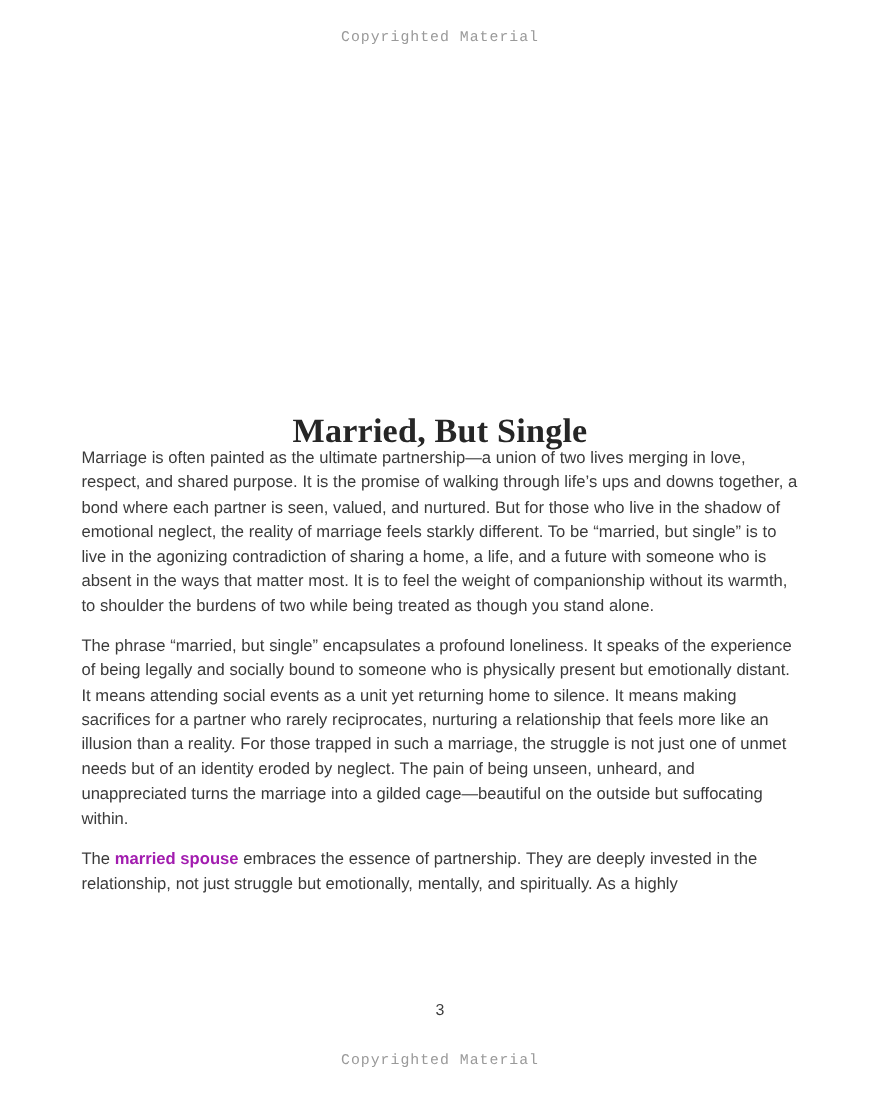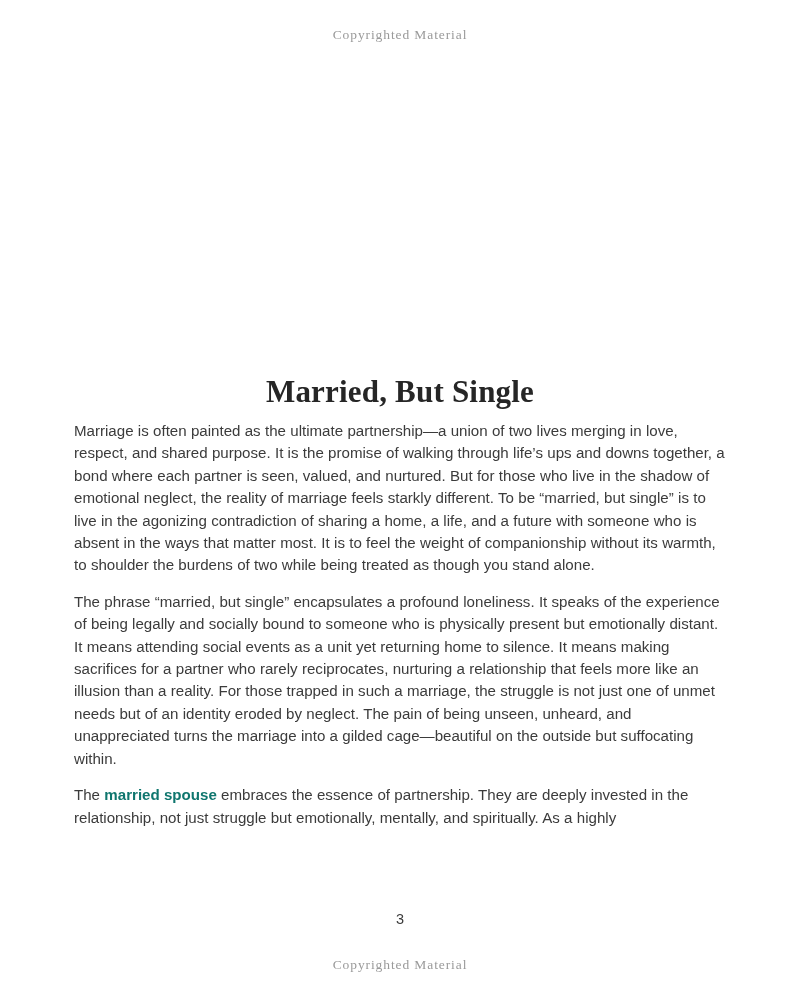--- a/index.html
+++ b/index.html
@@ -21,21 +21,21 @@
     overflow: hidden;
     background: #ffffff;
   }
 
   
   .watermark {
     position: absolute;
     left: 0;
     width: 800px;
     text-align: center;
-    font-family: Liberation Serif, serif;
+    font-family: Liberation Mono, monospace;
     font-size: 13.5px;
     letter-spacing: 0.9px;
     color: #9a9a9a;
     white-space: nowrap;
     user-select: none;
   }
   .watermark-top { top: 27px; }
   .watermark-bottom { top: 957px; }
 
   
@@ -49,40 +49,40 @@
     font-size: 31px;
     font-weight: 700;
     color: #262626;
     letter-spacing: 0.2px;
   }
 
   
   .body-column {
     position: absolute;
     left: 74px;
-    top: 420px;
+    top: 406px;
     width: 654px;
   }
 
   .body-paragraph {
     margin: 0 0 14px 0;
     font-family: "Liberation Sans", sans-serif;
     font-size: 15.1px;
     line-height: 22.4px;
     color: #3b3b3b;
     text-align: left;
     word-spacing: 0.1px;
   }
   .body-paragraph:last-child {
     margin-bottom: 0;
   }
 
   .emphasis-bold {
     font-weight: 700;
-    color: #0f766e;
+    color: #a21caf;
     margin-top: 20px;
   }
 
   
   .page-number {
     position: absolute;
     left: 0;
     top: 911px;
     width: 800px;
     text-align: center;

